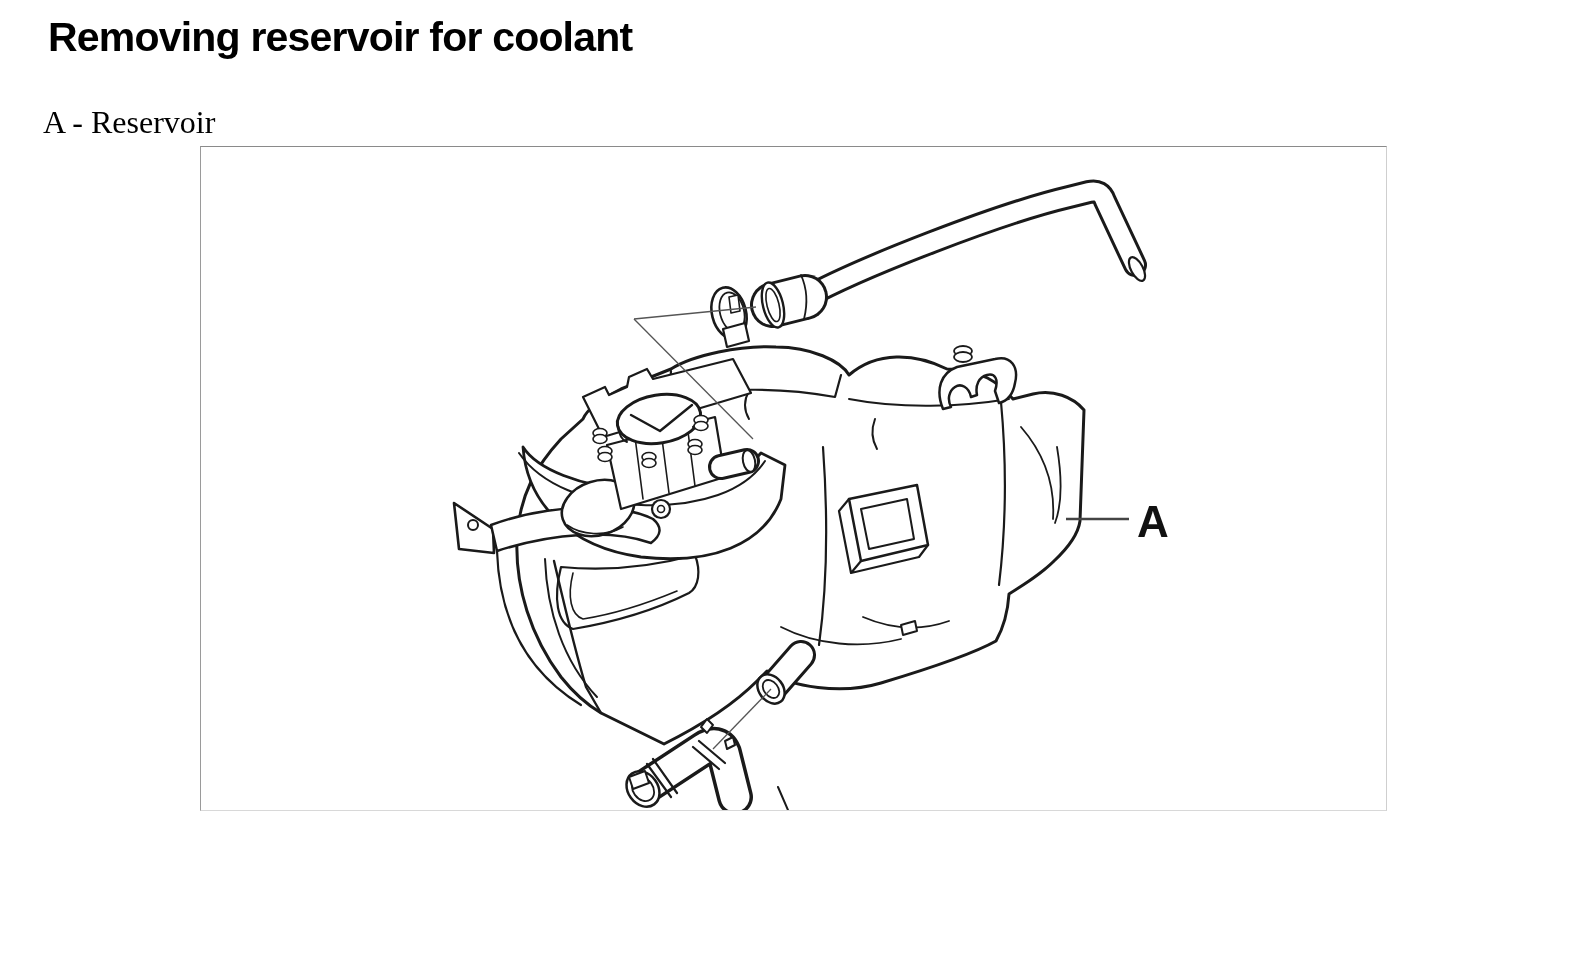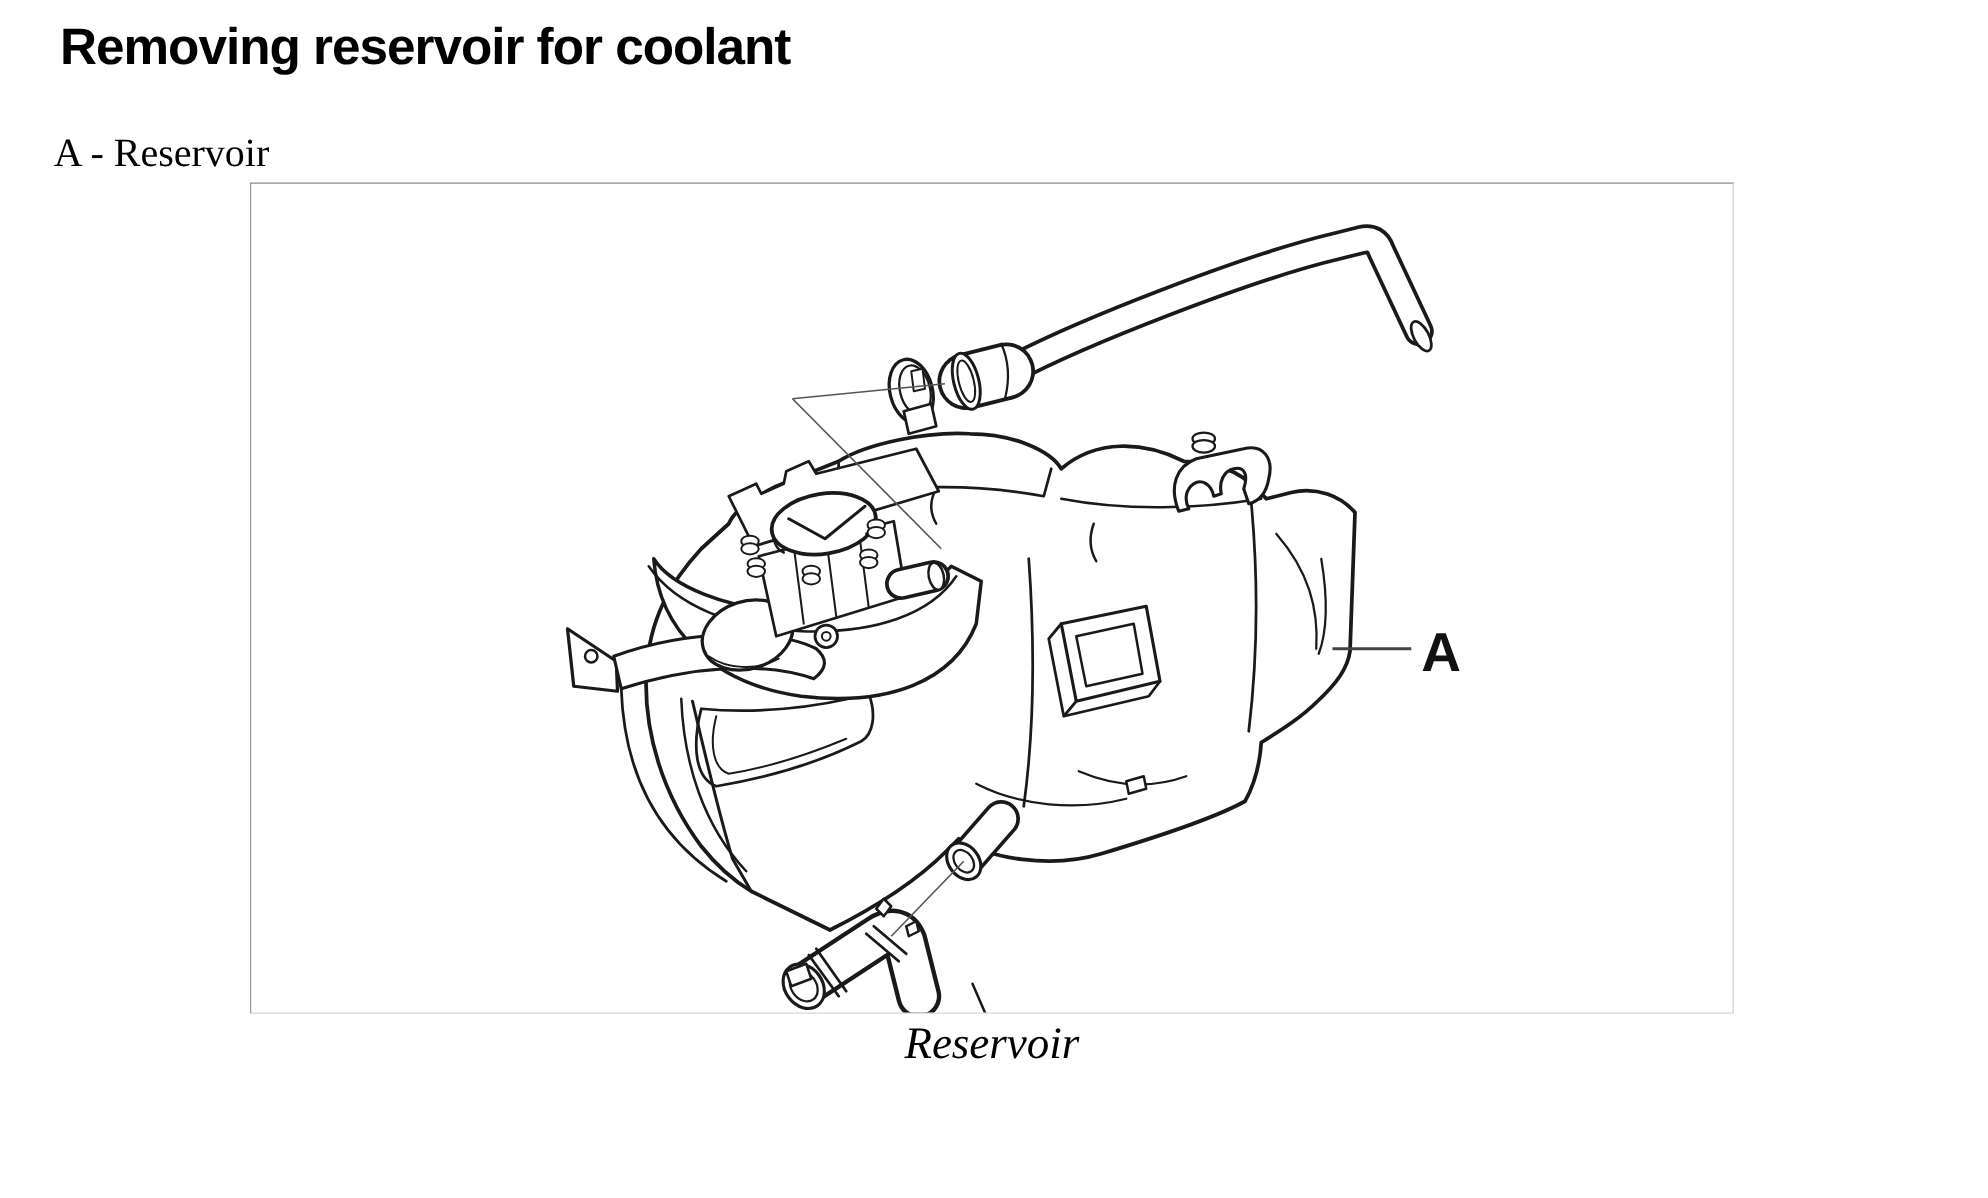--- a/index.html
+++ b/index.html
@@ -239,15 +239,14 @@
         <path class="thin" fill="none" d="M 570,542 L 512,602"></path>
       </g>
 
       <g>
         <path stroke="#444444" stroke-width="2.5" fill="none" d="M 865,372 L 928,372"></path>
         <text x="936" y="390" font-family="Liberation Sans, sans-serif" font-size="44" font-weight="bold" fill="#111111">A</text>
       </g>
     </svg>
   </div>
 
-  <div class="caption">Reservoir</div>
 
 </div>
 
 </body></html>

